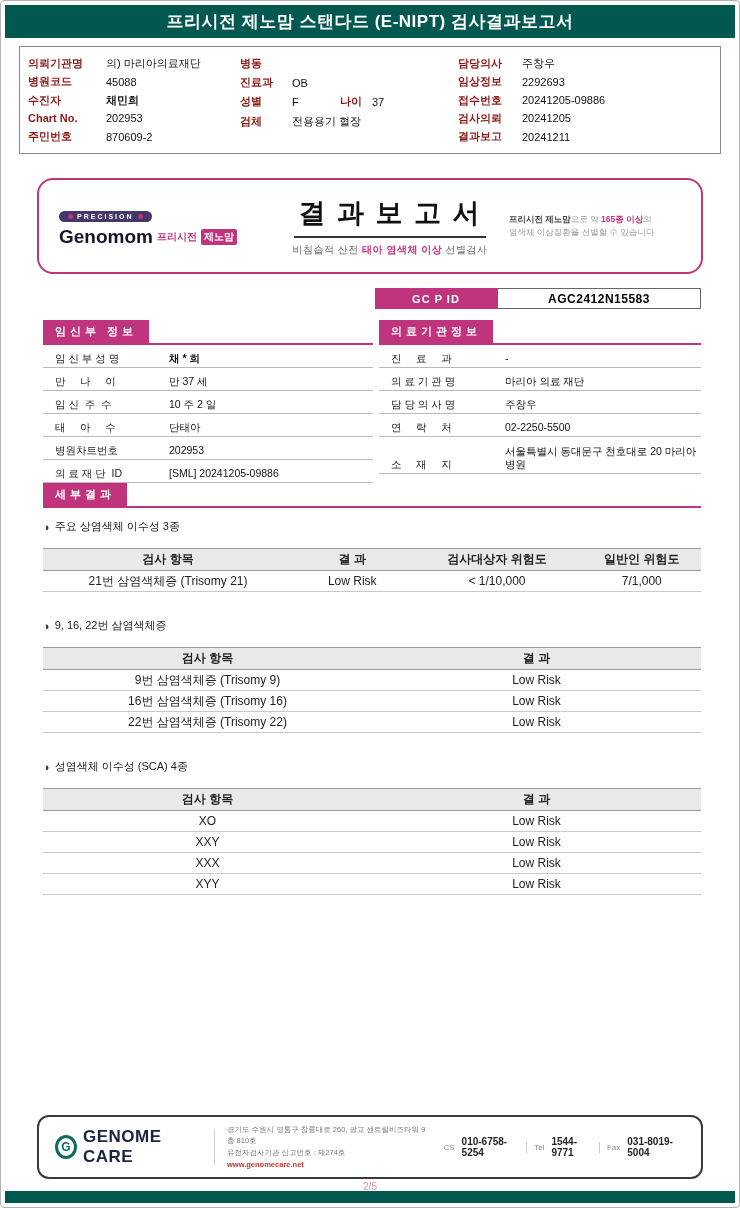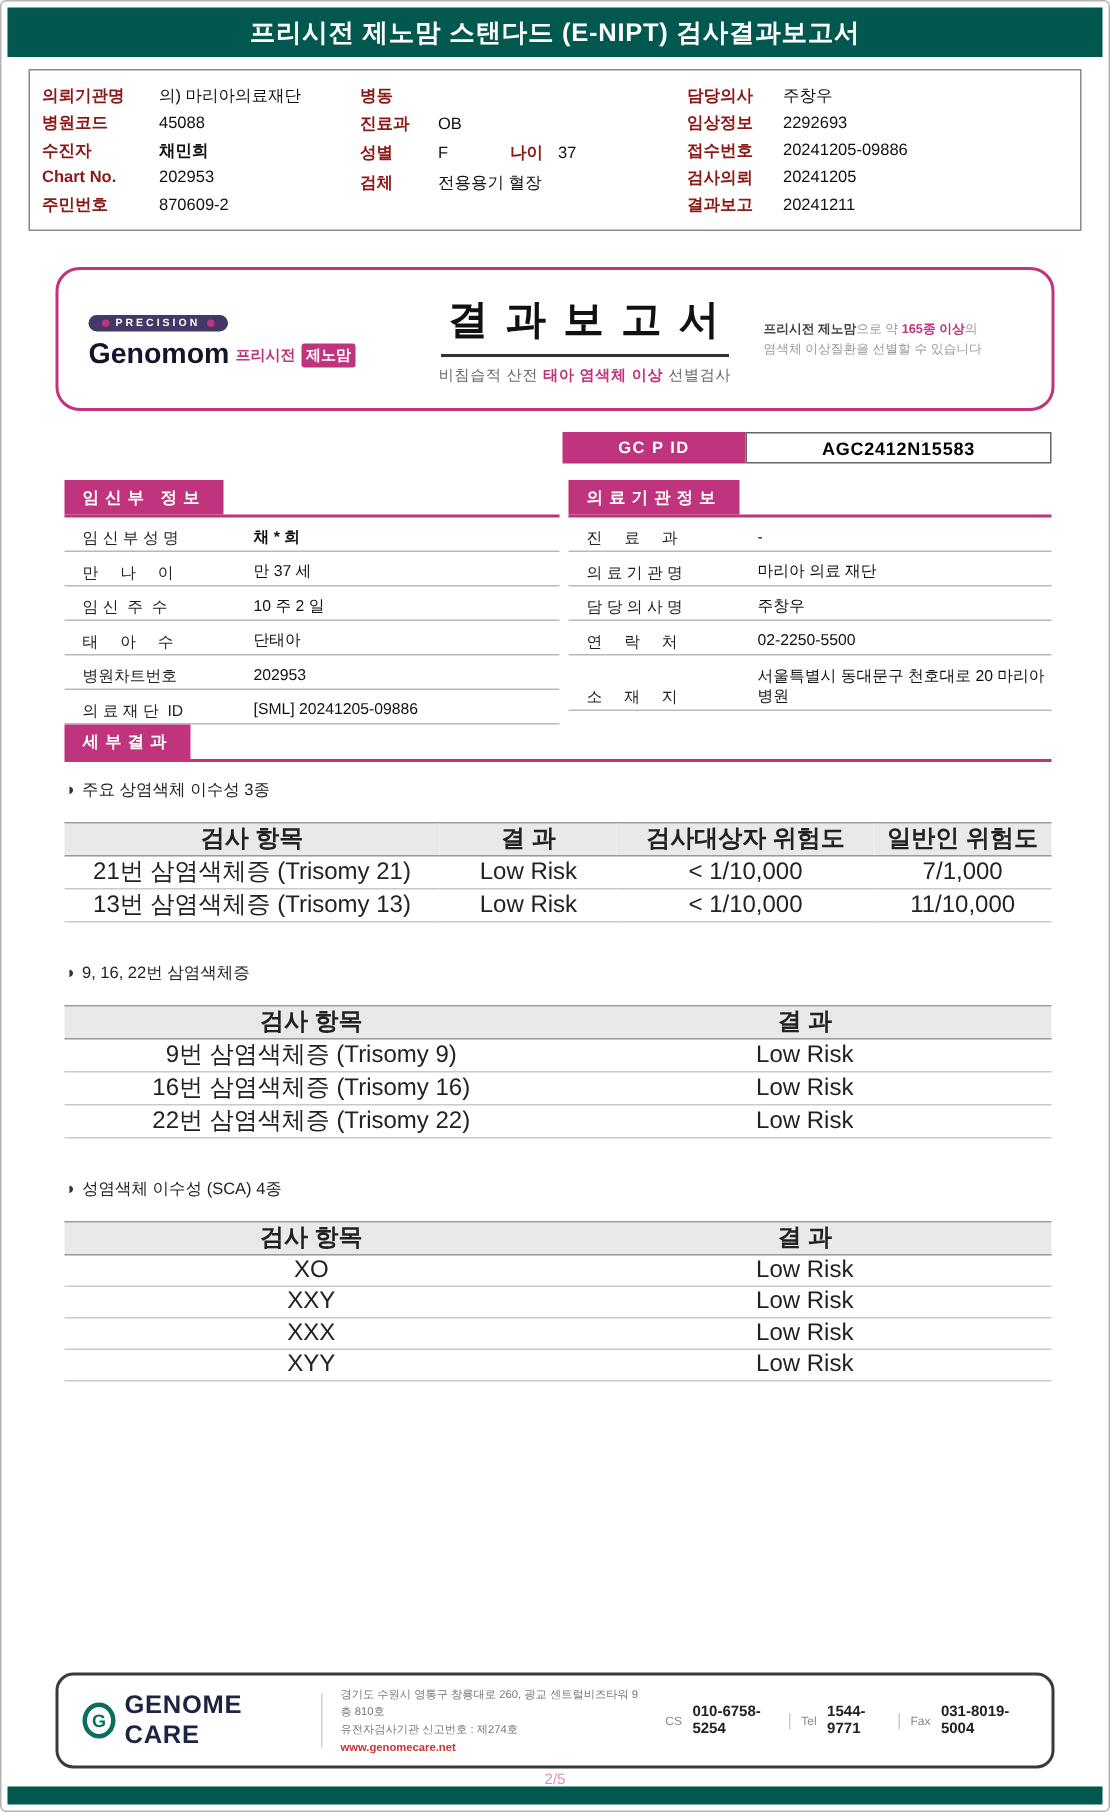--- a/index.html
+++ b/index.html
@@ -67,21 +67,21 @@
   .kv-value.bold { font-weight:bold; }
   .kv-row.tall { min-height:37px; }
 
   
   .details { position:absolute; top:482px; left:42px; right:38px; }
   .details-head { border-bottom:2px solid #c0337d; font-size:0; }
   .subsection { margin-top:26px; }
   .subsection.first { margin-top:11px; }
   .subheading { display:flex; align-items:center; gap:5px; font-size:11px; color:#222; }
   .bullet { font-size:11px; color:#333; }
-  .result-table { width:100%; border-collapse:collapse; font-size:16px; color:#222; margin-top:14px; }
+  .result-table { width:100%; border-collapse:collapse; font-size:12px; color:#222; margin-top:14px; }
   .result-table th { background:#e9e9e9; font-weight:bold; height:22px;
                      border-top:1px solid #9a9a9a; border-bottom:1px solid #9a9a9a; }
   .result-table td { height:21px; text-align:center; border-bottom:1px solid #c9c9c9; }
 
   
   .footer-card { position:absolute; left:36px; right:36px; bottom:28px; height:64px;
                  border:2px solid #3a3a3a; border-radius:12px; display:flex; align-items:center;
                  padding:0 16px; gap:12px; background:#fff; }
   .footer-logo { display:flex; align-items:center; gap:6px; }
   .gc-mark { width:24px; height:24px; border:3px solid #0a6e5f; border-radius:50%;
@@ -288,26 +288,20 @@
             <th>일반인 위험도</th>
           </tr>
         </thead>
         <tbody>
           <tr>
             <td>21번 삼염색체증 (Trisomy 21)</td>
             <td>Low Risk</td>
             <td>&lt; 1/10,000</td>
             <td>7/1,000</td>
           </tr>
-          <tr>
-            <td>13번 삼염색체증 (Trisomy 13)</td>
-            <td>Low Risk</td>
-            <td>&lt; 1/10,000</td>
-            <td>11/10,000</td>
-          </tr>
         </tbody>
       </table>
     </div>
 
     <div class="subsection">
       <div class="subheading">
         <span class="bullet">◑</span>
         <span>9, 16, 22번 삼염색체증</span>
       </div>
       <table class="result-table">

